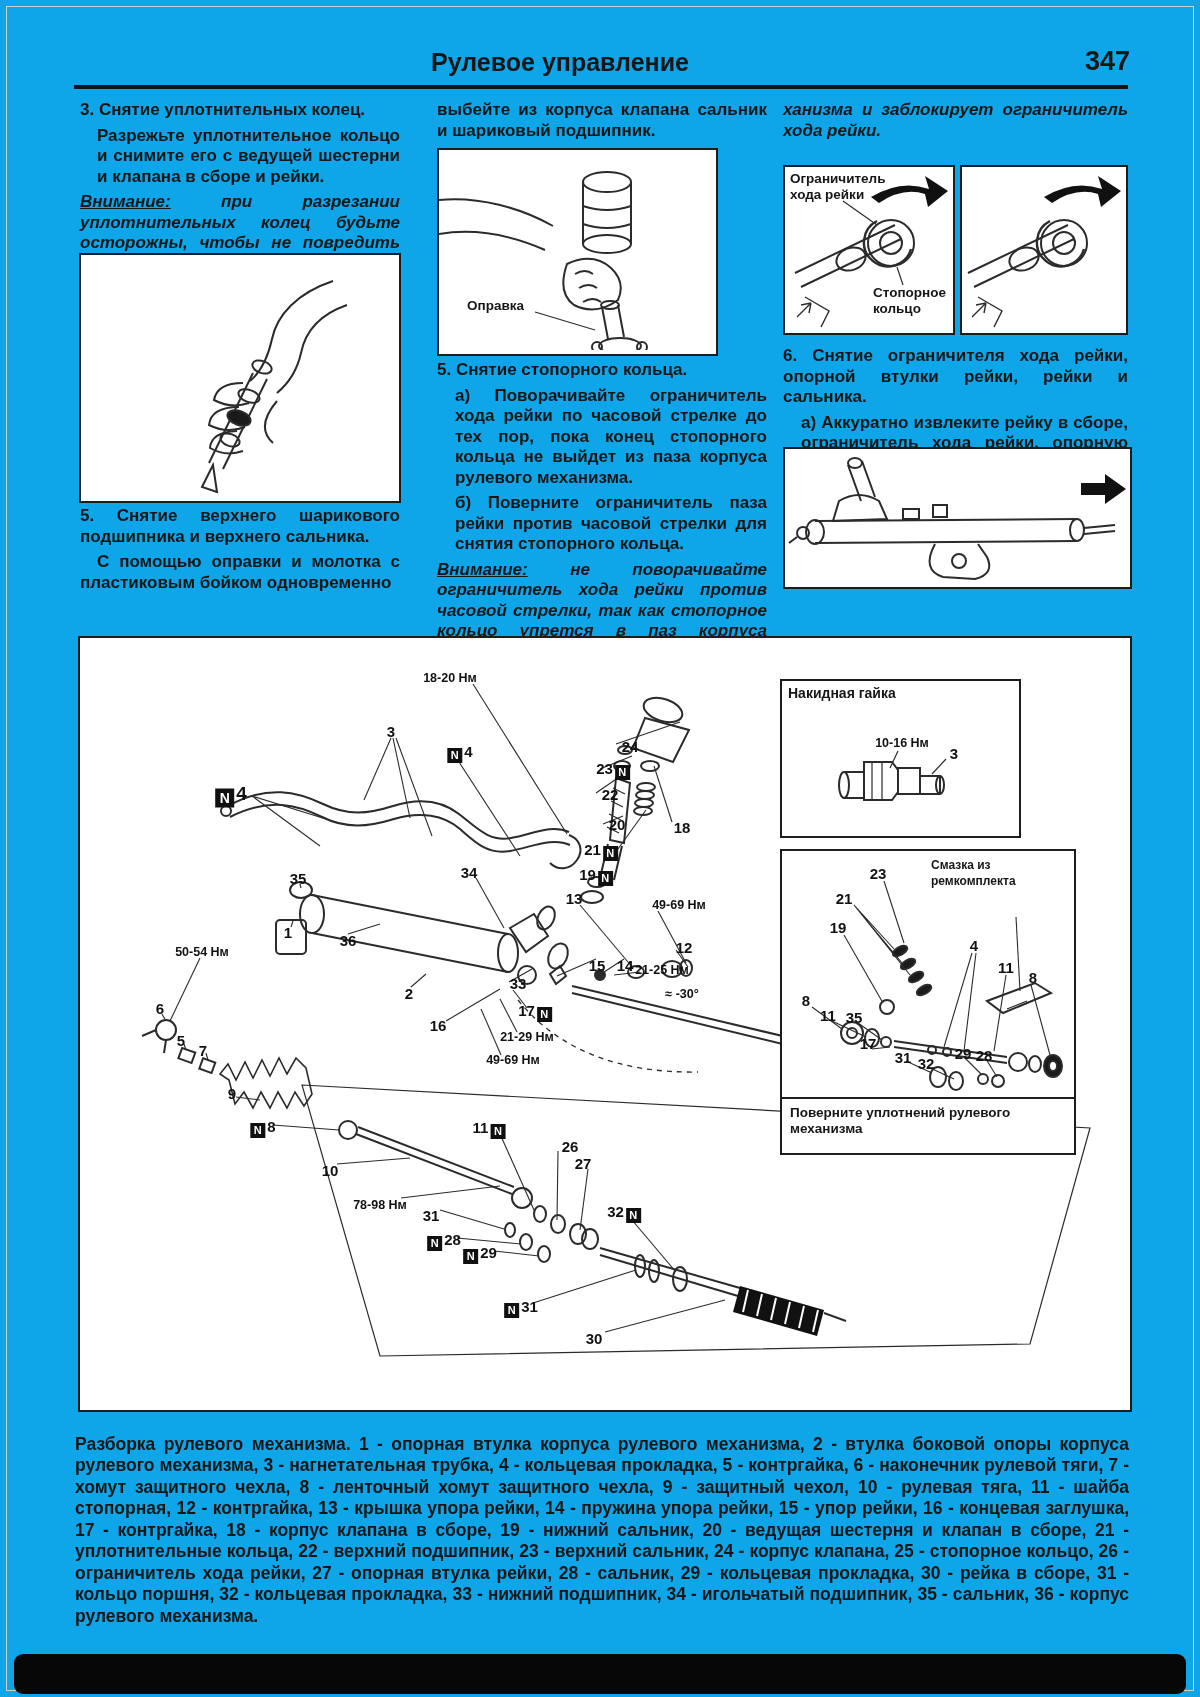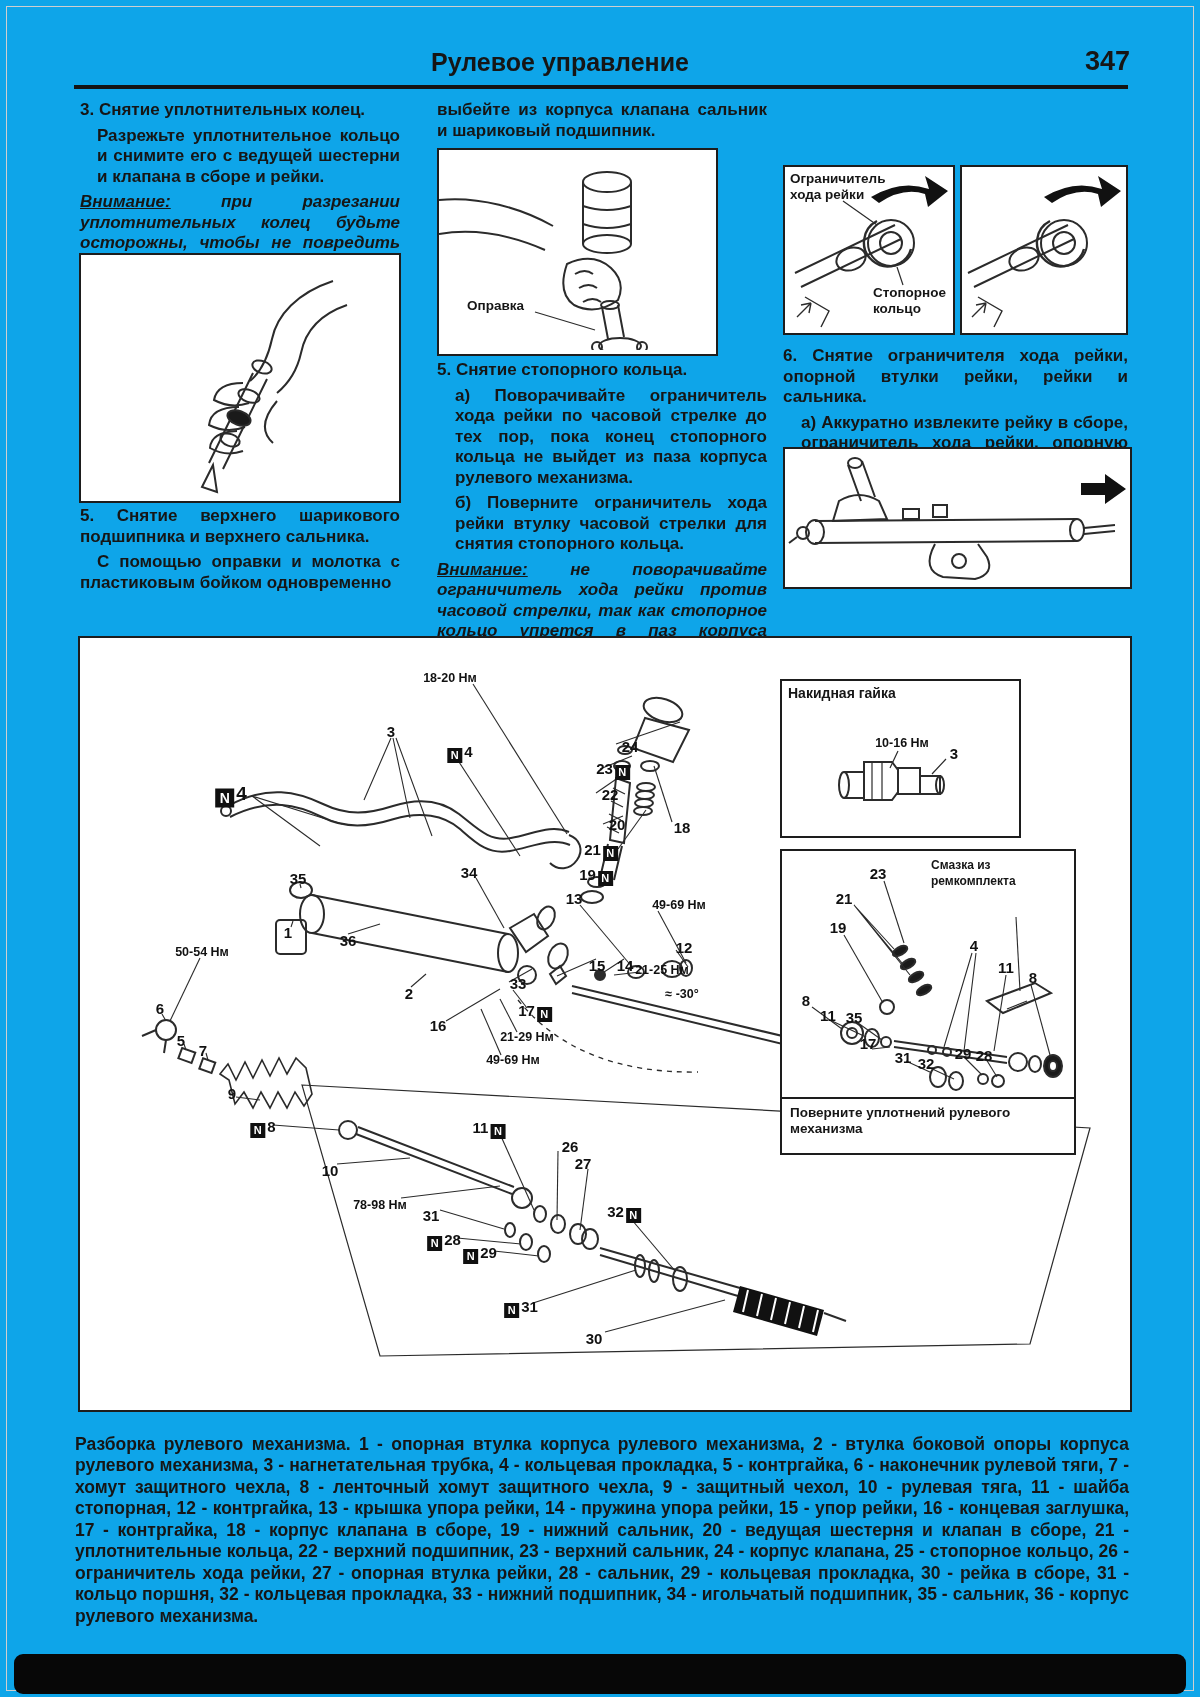--- a/index.html
+++ b/index.html
@@ -118,24 +118,27 @@
           <circle cx="203" cy="197" r="5"></circle>
         <path d="M96,162 L156,180" stroke-width="1.2"></path>
       </g>
     </svg>
     <div class="figlabel" style="left:28px;top:148px;">Оправка</div>
   </div>
 
   <div class="col" style="left:437px;top:360px;width:330px;">
     <p class="step-title">5. Снятие стопорного кольца.</p>
     <p class="sub">а) Поворачивайте ограничитель хода рейки по часовой стрелке до тех пор, пока конец стопорного кольца не выйдет из паза корпуса рулевого механизма.</p>
-    <p class="sub">б) Поверните ограничитель хода рейки втулку часовой стрелки для снятия стопорного кольца.</p>
+    <p class="sub">б) Поверните ограничитель паза рейки против часовой стрелки для снятия стопорного кольца.</p>
     <p class="warn"><span class="wlabel">Внимание:</span><span> не поворачивайте ограничитель хода рейки против часовой стрелки, так как стопорное кольцо упрется в паз корпуса рулевого ме-</span></p>
   </div>
 
+  <div class="col warn" style="left:783px;top:100px;width:345px;">
+    <p>ханизма и заблокирует ограничитель хода рейки.</p>
+  </div>
 
   <div class="fig3wrap" style="left:783px;top:165px;">
     <div class="fig3panel" style="width:168px;height:166px;">
       <svg width="164" height="162" viewBox="0 0 164 162">
         <g stroke="#2b2b2b" fill="none" stroke-width="2">
           <path d="M10,106 L110,58 M16,120 L116,72"></path>
           <ellipse cx="66" cy="92" rx="15" ry="11" transform="rotate(-20 66 92)"></ellipse>
           <circle cx="106" cy="76" r="23"></circle>
             <circle cx="106" cy="76" r="11"></circle>
           <path d="M92,54 a24,24 0 1 0 34,28" stroke-width="2.4"></path>

